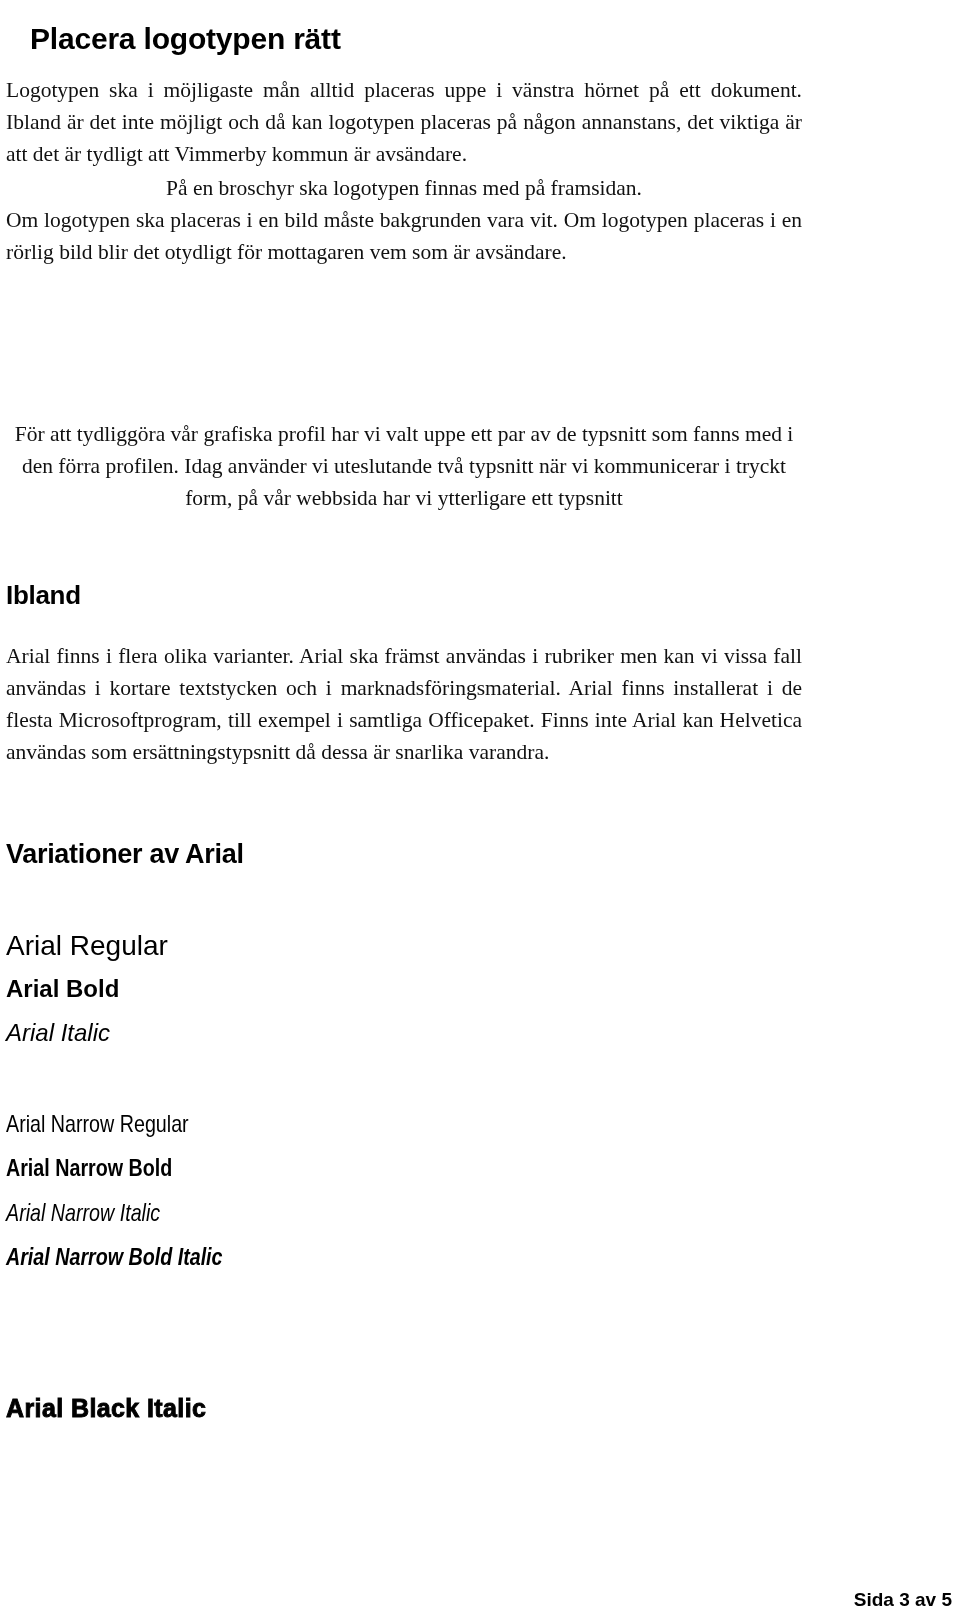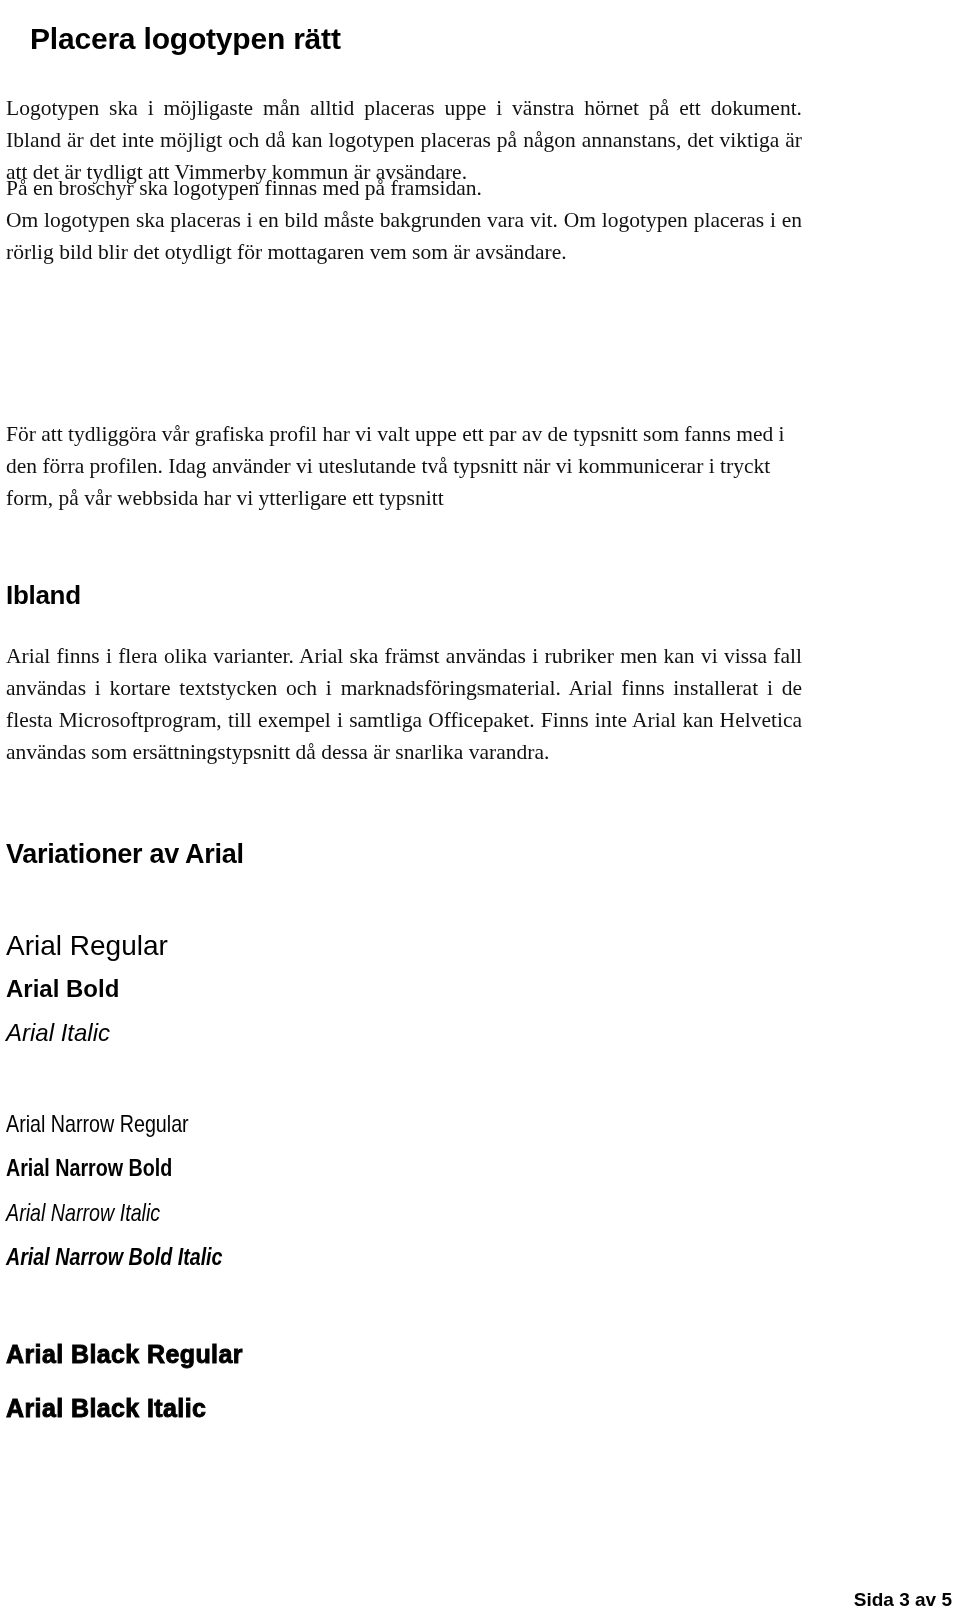--- a/index.html
+++ b/index.html
@@ -60,22 +60,22 @@
     position: absolute;
     left: 6px;
     width: 796px;
     font-family: "Liberation Serif", "DejaVu Serif", serif;
     font-size: 21.5px;
     line-height: 32px;
     text-align: justify;
     text-justify: inter-word;
     color: #111111;
   }
-  .body-copy.noj { text-align: left; }
-  .p-logo-a { top: 70px; }
+  .body-copy.noj { text-align: center; }
+  .p-logo-a { top: 52px; }
   .p-logo-b { top: 150px; }
   .p-logo-c { top: 182px; }
   .p-typografi { top: 396px; }
   .p-arial { top: 618px; }
 
   
   .specimen {
     position: absolute;
     left: 6px;
     font-family: "Liberation Sans", "DejaVu Sans", sans-serif;
@@ -152,19 +152,18 @@
   <div class="specimen sp-italic y-arial-italic">Arial Italic</div>
 
   <div class="specimen sp-narrow-regular y-narrow-regular">Arial Narrow Regular</div>
 
   <div class="specimen sp-narrow-bold y-narrow-bold">Arial Narrow Bold</div>
 
   <div class="specimen sp-narrow-italic y-narrow-italic">Arial Narrow Italic</div>
 
   <div class="specimen sp-narrow-bolditalic y-narrow-bolditalic">Arial Narrow Bold Italic</div>
 
-  <div class="specimen sp-black-regular y-black-regular">Arial Black Regular</div>
 
   <div class="specimen sp-black-italic y-black-italic">Arial Black Italic</div>
 
   <div class="footer">Sida 3 av 5</div>
 
 </div>
 
 </body></html>

